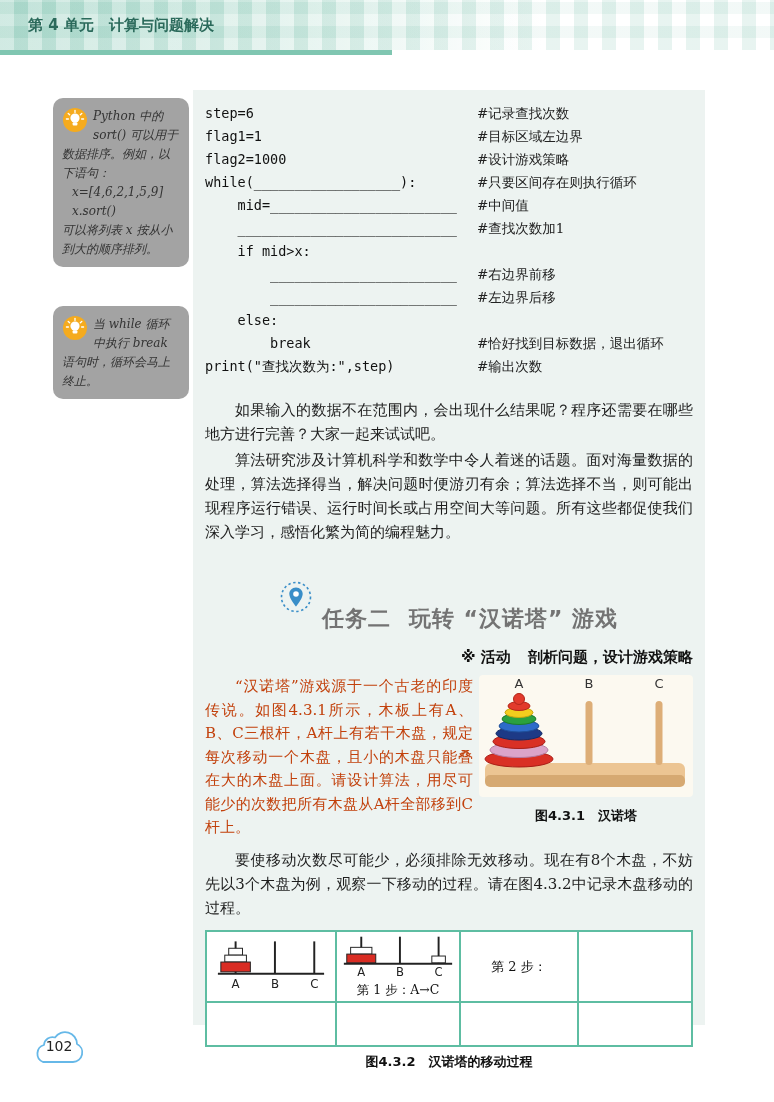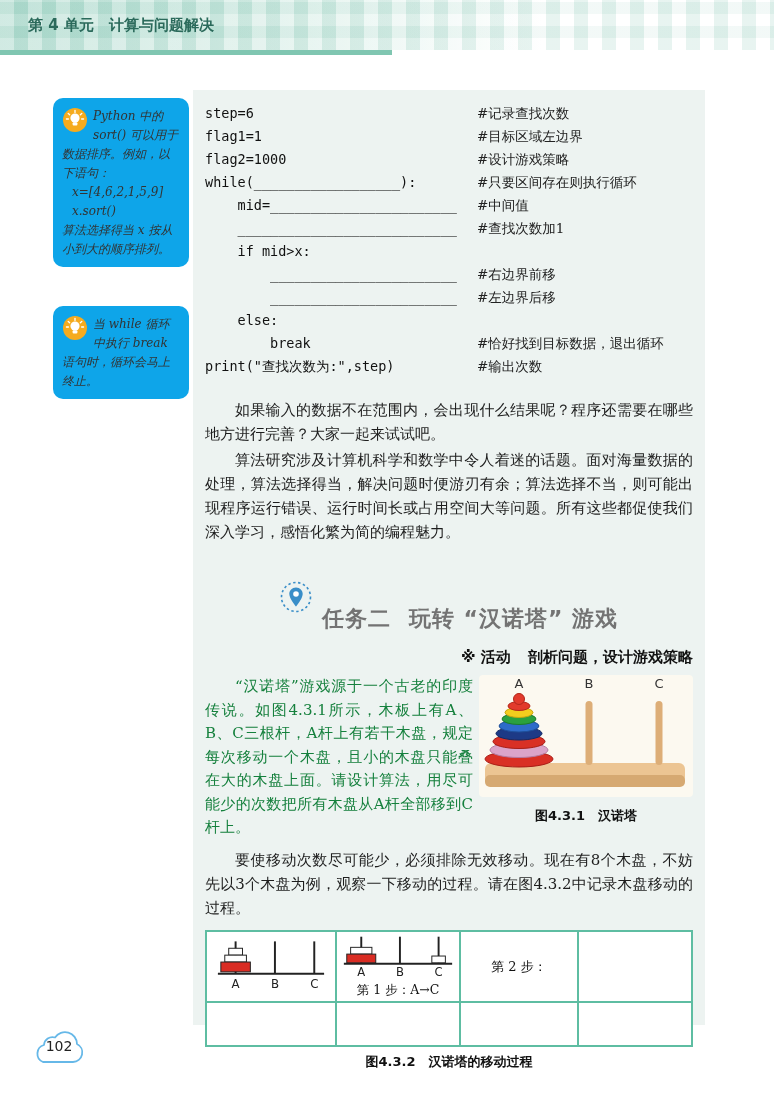--- a/index.html
+++ b/index.html
@@ -11,21 +11,21 @@
     background-image:
       repeating-linear-gradient(90deg, rgba(255,255,255,.28) 0 14px, rgba(150,205,190,.22) 14px 28px),
       repeating-linear-gradient(0deg, rgba(255,255,255,.22) 0 12px, rgba(160,210,196,.18) 12px 24px),
       linear-gradient(90deg,#aedacd 0%, #d8eee7 40%, #ffffff 70%);
   }
   .header-title { position:absolute; left:28px; top:0; line-height:50px;
     font-family:"DejaVu Sans", sans-serif; font-weight:bold; font-size:15px; color:#2b6a5b; }
   .header-bar { position:absolute; top:50px; left:0; width:392px; height:5px; background:#80c6b1; }
 
   
-  .tip { position:absolute; left:53px; width:136px; background:#0ea5e9; border-radius:10px;
+  .tip { position:absolute; left:53px; width:136px; background:#a3a3a3; border-radius:10px;
     padding:9px 9px 8px 9px; font-size:12px; line-height:19px; font-style:italic; color:#333; }
   .tip-1 { top:98px; }
   .tip-2 { top:306px; }
   .tip .bulb { float:left; width:26px; height:26px; margin:0 5px 2px 0; }
   .tip .tip-code { font-style:italic; padding-left:10px; }
 
   
   .panel { position:absolute; left:193px; top:90px; width:512px; height:935px;
     background:#edf3f1; }
 
@@ -49,21 +49,21 @@
   .task-title .gap { display:inline-block; width:18px; }
 
   
   .activity { margin:14px 12px 0 12px; font-family:"DejaVu Sans", sans-serif;
     font-weight:bold; font-size:15px; color:#111;text-align:right; }
   .activity .sp { display:inline-block; width:12px; }
 
   
   .hanoi-wrap { margin:8px 12px 0 12px; overflow:hidden; }
   .hanoi-text { float:left; width:268px; font-size:15px; line-height:23.5px;
-    text-align:justify; text-indent:2em; color:#15803d; }
+    text-align:justify; text-indent:2em; color:#c2410c; }
   .fig1 { float:right; width:214px; text-align:center; }
   .fig1-art { width:214px; height:122px; background:#fcf9f0; border-radius:4px; }
   .fig-caption { margin-top:6px; font-family:"DejaVu Sans", sans-serif; font-weight:bold;
     font-size:13px; color:#111; text-align:center; }
 
   
   .steps-table { border-collapse:collapse; margin:10px auto 0 auto; background:#fff; }
   .steps-table td { border:2.5px solid #5ebda2; padding:2px; vertical-align:middle; text-align:center; }
   .steps-table .r1 td { height:66px; }
   .steps-table .r2 td { height:44px; }
@@ -98,21 +98,21 @@
         <line x1="6.2" y1="6.4" x2="7.7" y2="7.8"></line>
         <line x1="19.8" y1="6.4" x2="18.3" y2="7.8"></line>
         <line x1="4.4" y1="12" x2="6.4" y2="12"></line>
         <line x1="21.6" y1="12" x2="19.6" y2="12"></line>
       </g>
     </svg>
   </span>
   <span>Python 中的sort() 可以用于数据排序。例如，以下语句：</span>
   <div class="tip-code">x=[4,6,2,1,5,9]</div>
   <div class="tip-code">x.sort()</div>
-  <div>算法选择得当 x 按从小到大的顺序排列。</div>
+  <div>可以将列表 x 按从小到大的顺序排列。</div>
 </div>
 
 <div class="tip tip-2">
   <span class="bulb">
     <svg viewBox="0 0 26 26" width="26" height="26">
       <circle cx="13" cy="13" r="12" fill="#f5ab1e"></circle>
       <circle cx="13" cy="11" r="4.6" fill="#fff"></circle>
       <rect x="10.6" y="15.2" width="4.8" height="3.4" rx="1" fill="#fff"></rect>
       <g stroke="#fff" stroke-width="1.3" stroke-linecap="round">
         <line x1="13" y1="3.4" x2="13" y2="5.4"></line>

